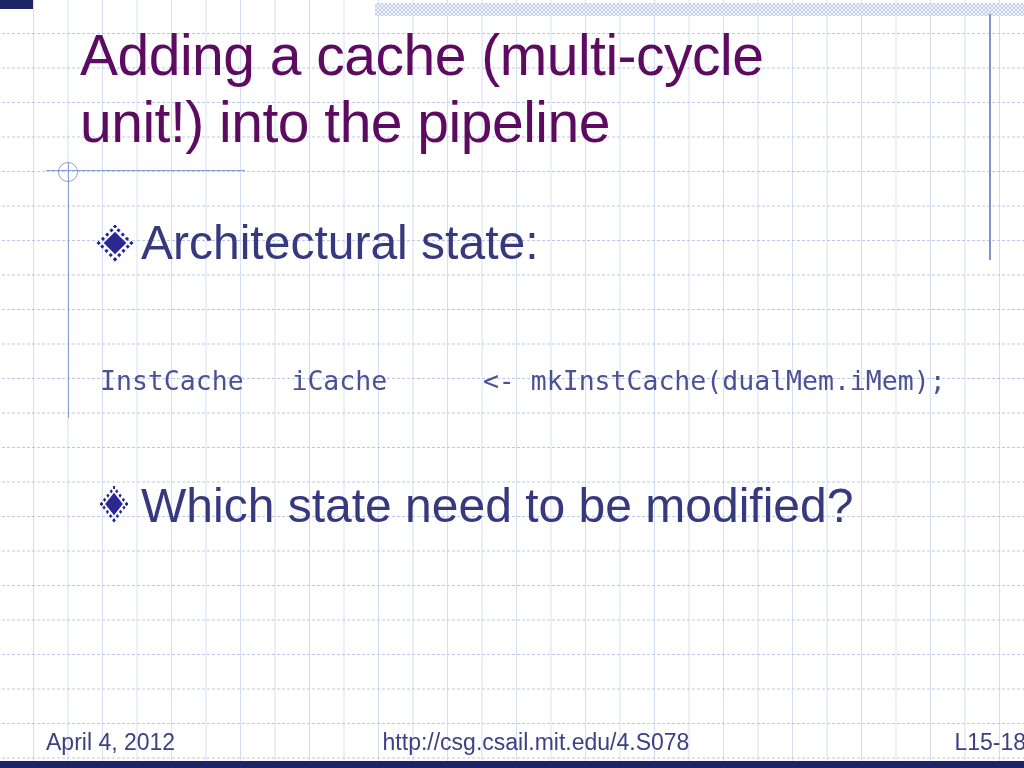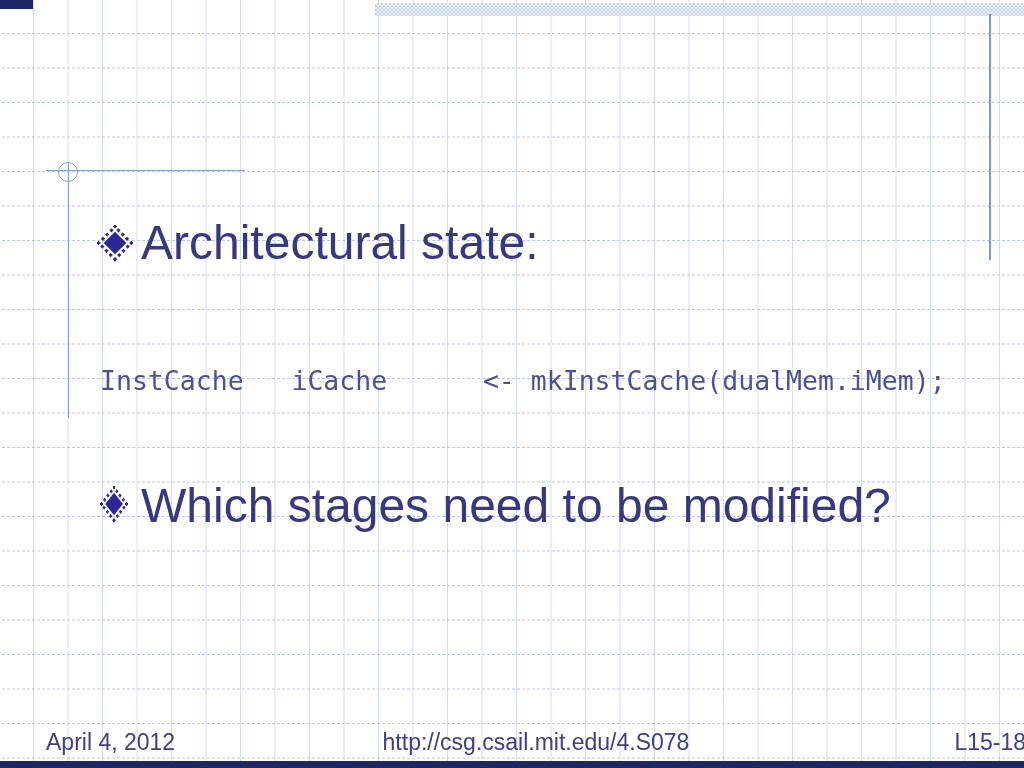--- a/index.html
+++ b/index.html
@@ -97,30 +97,34 @@
 <div class="slide">
 
   <div class="corner-chip"></div>
   <div class="top-band"></div>
   <div class="right-rule"></div>
   <div class="title-rule"></div>
   <div class="left-rule"></div>
   <div class="circle-ornament"></div>
   <div class="bottom-bar"></div>
 
+  <h1 class="title" style="margin:0; font-weight:normal;">
+    <span>Adding a cache (multi-cycle</span><br>
+    <span>unit!) into the pipeline</span>
+  </h1>
 
   <span class="bullet-icon b1"></span>
   <div class="bullet-text b1">Architectural state:</div>
 
   <div class="code-block">
     <div>InstCache   iCache      &lt;- mkInstCache(dualMem.iMem);</div>
   </div>
 
   <span class="bullet-icon b2"></span>
-  <div class="bullet-text b2">Which stages need to be modified?</div>
+  <div class="bullet-text b2">Which state need to be modified?</div>
 
   <div class="footer">
     <span class="date">April 4, 2012</span>
     <span class="url">http://csg.csail.mit.edu/4.S078</span>
     <span class="page">L15-18</span>
   </div>
 
 </div>
 
 </body></html>

